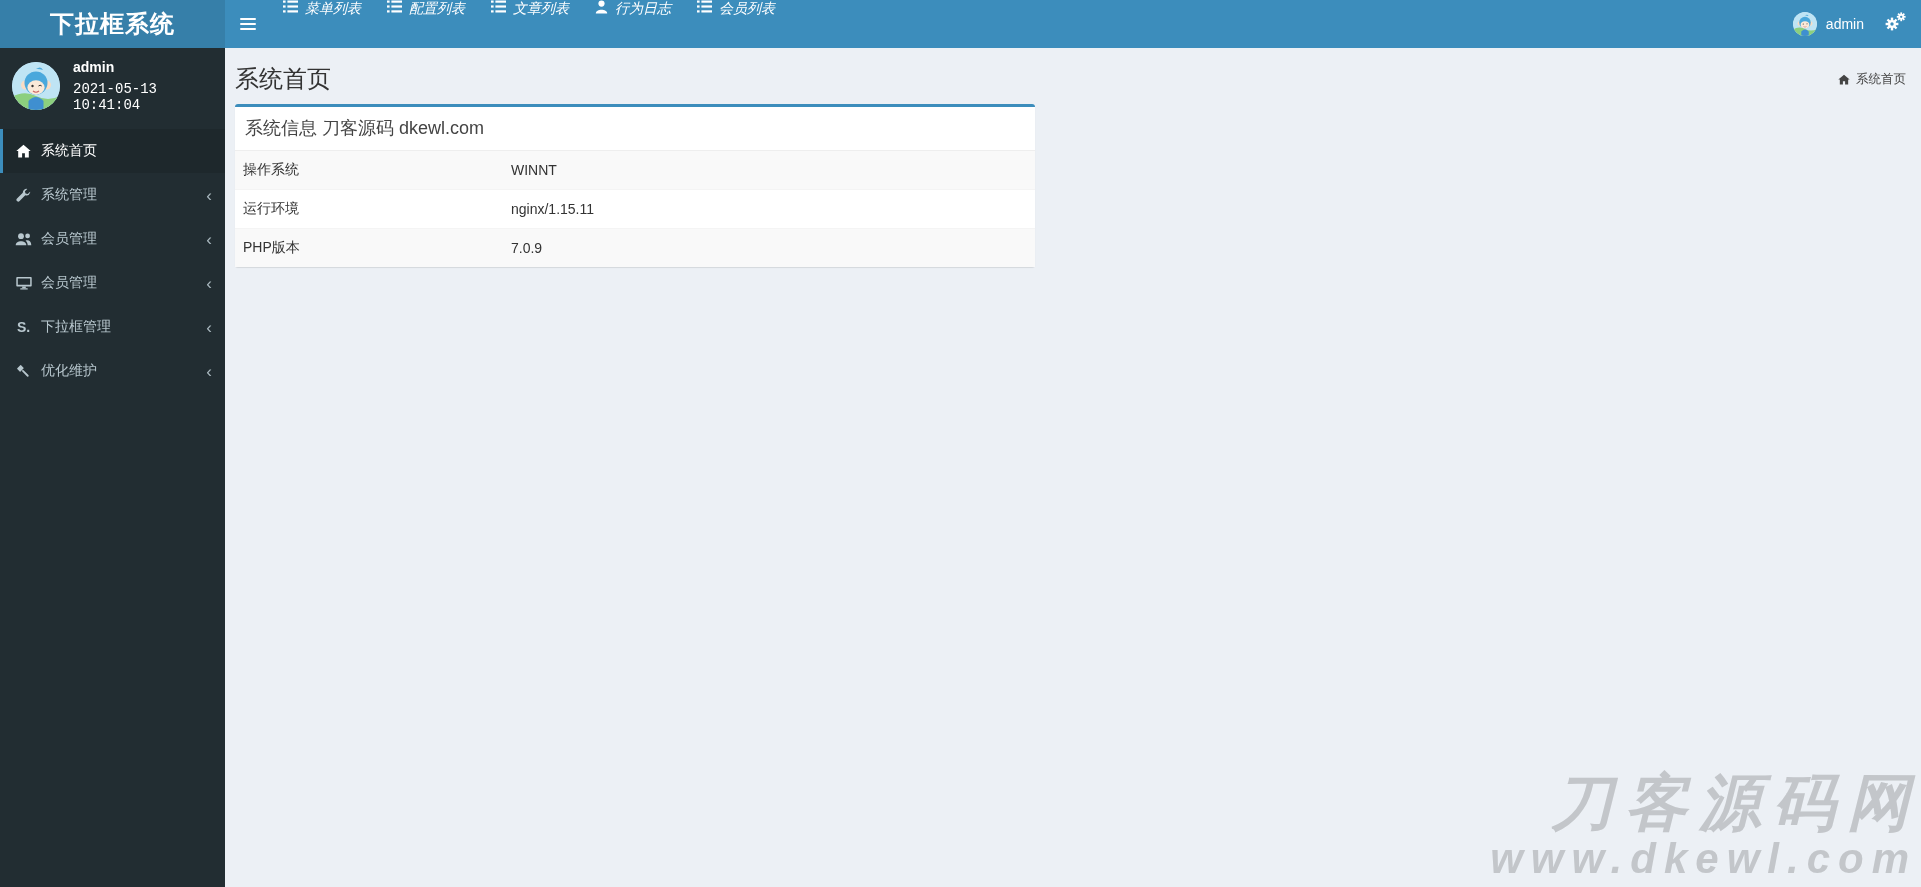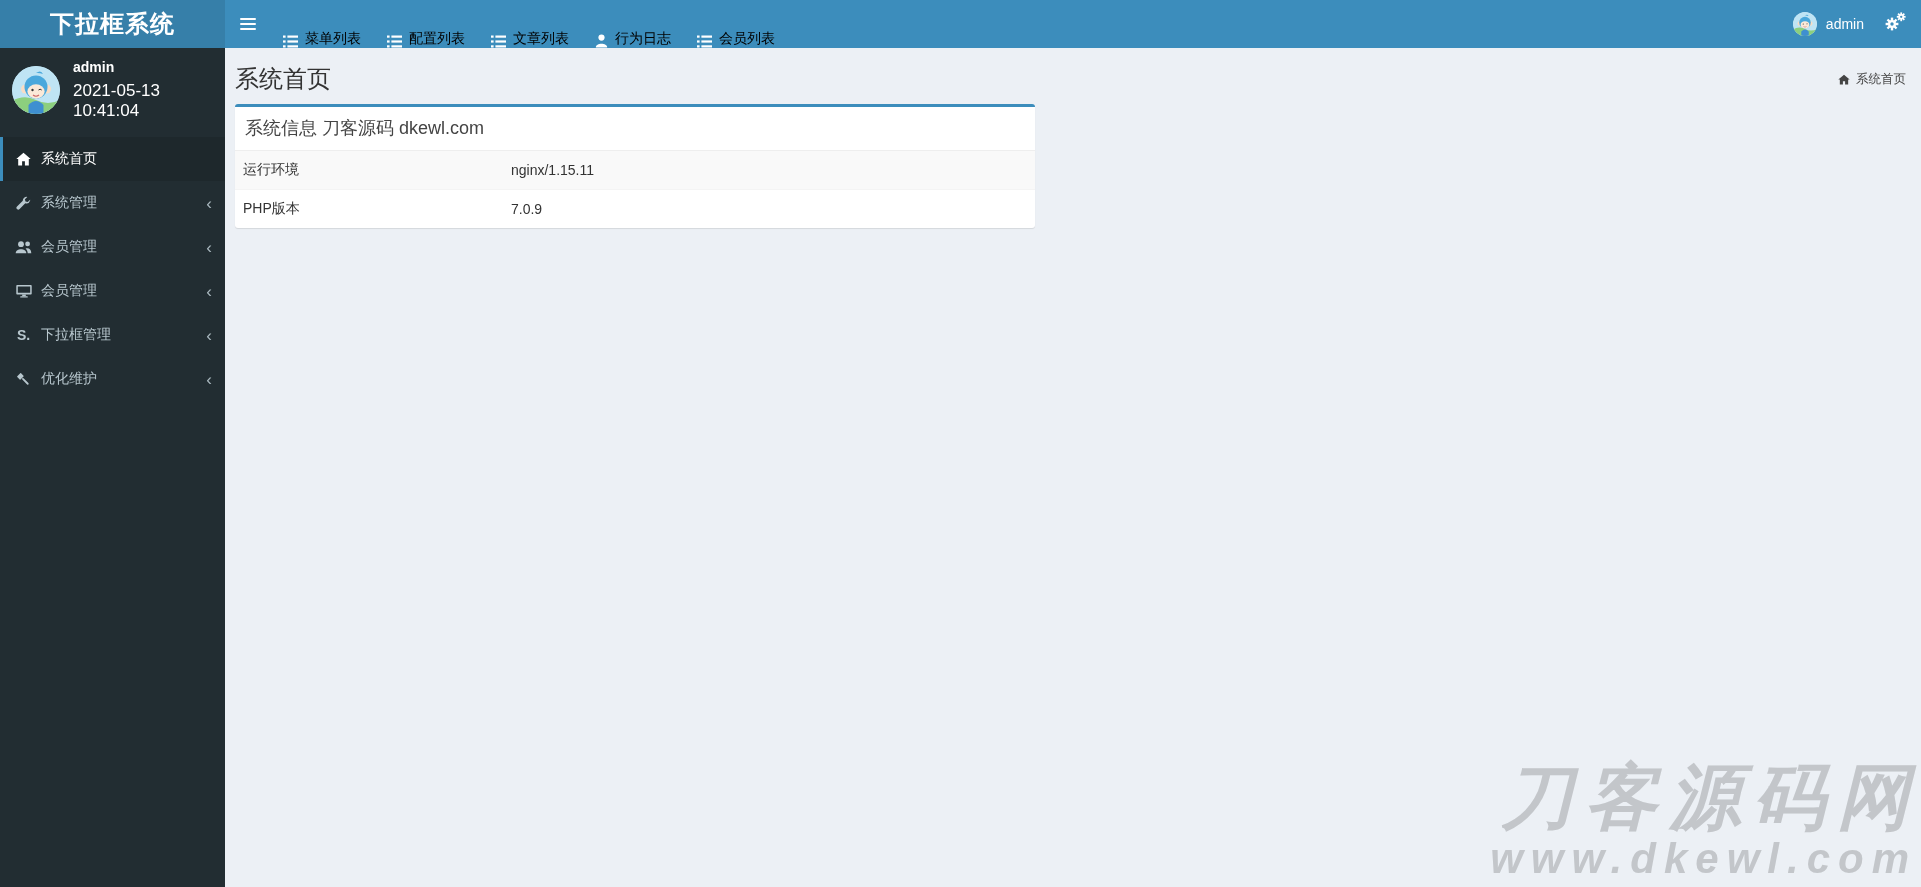--- a/index.html
+++ b/index.html
@@ -15,34 +15,34 @@
   
   .topbar { position:absolute; top:0; left:0; right:0; height:48px; display:flex; background:#3c8dbc; z-index:10; }
   .logo {
     width:225px; height:48px; background:#367fa9; color:#fff;
     font-size:24px; font-weight:700; display:flex; align-items:center; justify-content:center;
     cursor:pointer; letter-spacing:1px;
   }
   .navbar { flex:1; display:flex; align-items:stretch; }
   .sidebar-toggle { width:45px; display:flex; align-items:center; justify-content:center; cursor:pointer; }
   .bars i { display:block; width:16px; height:2.4px; background:#fff; margin:2.8px 0; border-radius:1px; }
-  .nav-item { display:flex; align-items:flex-end; gap:7px; padding:0 13px; color:#000000; font-size:14px; cursor:pointer; }
+  .nav-item { display:flex; align-items:flex-start; gap:7px; padding:0 13px; color:#ffffff; font-size:14px; cursor:pointer;font-style:italic; }
   .nav-item svg { display:block; fill:#fff; }
   .nav-right { margin-left:auto; display:flex; align-items:center; gap:20px; padding-right:15px; }
   .user-menu { display:flex; align-items:center; gap:9px; color:#fff; font-size:14px; cursor:pointer; }
   .avatar-sm { width:24px; height:24px; border-radius:50%; overflow:hidden; background:#bfe4f4; }
   .avatar-sm svg, .avatar-lg svg { width:100%; height:100%; display:block; }
   .settings-btn { display:flex; align-items:center; cursor:pointer; }
 
   
   .sidebar { position:absolute; top:48px; left:0; bottom:0; width:225px; background:#222d32; z-index:9; }
   .user-panel { display:flex; align-items:center; gap:13px; padding:11px 12px 13px 12px; }
   .avatar-lg { width:48px; height:48px; border-radius:50%; overflow:hidden; flex:0 0 48px; background:#bfe4f4; }
   .up-info .name { color:#fff; font-weight:700; font-size:14px; margin-bottom:6px; }
-  .up-info .time { color:#fff; font-size:17px; }
+  .up-info .time { color:#fff; font-size:14px;font-family:Liberation Mono, monospace; }
   .sidebar-menu { list-style:none; margin:3px 0 0 0; padding:0; }
   .sidebar-menu li {
     height:44px; display:flex; align-items:center; padding:0 13px 0 12px;
     color:#b8c7ce; font-size:14px; cursor:pointer; border-left:3px solid transparent;
   }
   .sidebar-menu li .mi { width:17px; margin-right:9px; display:flex; justify-content:center; align-items:center; }
   .sidebar-menu li svg { fill:#b8c7ce; }
   .sidebar-menu li.active { background:#1e282c; color:#fff; border-left-color:#3c8dbc; }
   .sidebar-menu li.active svg { fill:#fff; }
   .s-glyph { font-weight:700; font-size:14px; color:#b8c7ce; line-height:1; }
@@ -63,21 +63,21 @@
   .box-header { padding:10px; border-bottom:1px solid #eeeeee; }
   .box-header h3 { margin:0; font-size:18px; font-weight:400; color:#444; line-height:1.3; }
   .info-table { width:100%; border-collapse:collapse; font-size:14px; color:#333; }
   .info-table td { padding:10px 8px; border-top:1px solid #f4f4f4; }
   .info-table tr:first-child td { border-top:none; }
   .info-table tr:nth-child(odd) { background:#f9f9f9; }
   .info-table td:first-child { width:33.5%; }
 
   
   .watermark { position:absolute; right:12px; bottom:4px; text-align:right; color:#c3c6ca; font-weight:700; font-style:italic; pointer-events:none; user-select:none; }
-  .wm1 { font-size:72px; line-height:1.02; letter-spacing:12px; margin-right:-12px; }
+  .wm1 { font-size:62px; line-height:1.02; letter-spacing:12px; margin-right:-12px; }
   .wm2 { font-size:42px; line-height:1.15; letter-spacing:8px; margin-right:-8px; }
 </style>
 </head>
 <body>
 
 <header class="topbar">
   <div class="logo">下拉框系统</div>
   <nav class="navbar">
     <a class="sidebar-toggle">
       <span class="bars">
@@ -304,20 +304,24 @@
 
   <div class="content">
     <div class="box">
       <div class="box-header">
         <h3>系统信息 刀客源码 dkewl.com</h3>
       </div>
       <div class="box-body">
         <table class="info-table">
           <tbody>
             <tr>
+              <td>操作系统</td>
+              <td>WINNT</td>
+            </tr>
+            <tr>
               <td>运行环境</td>
               <td>nginx/1.15.11</td>
             </tr>
             <tr>
               <td>PHP版本</td>
               <td>7.0.9</td>
             </tr>
           </tbody>
         </table>
       </div>

